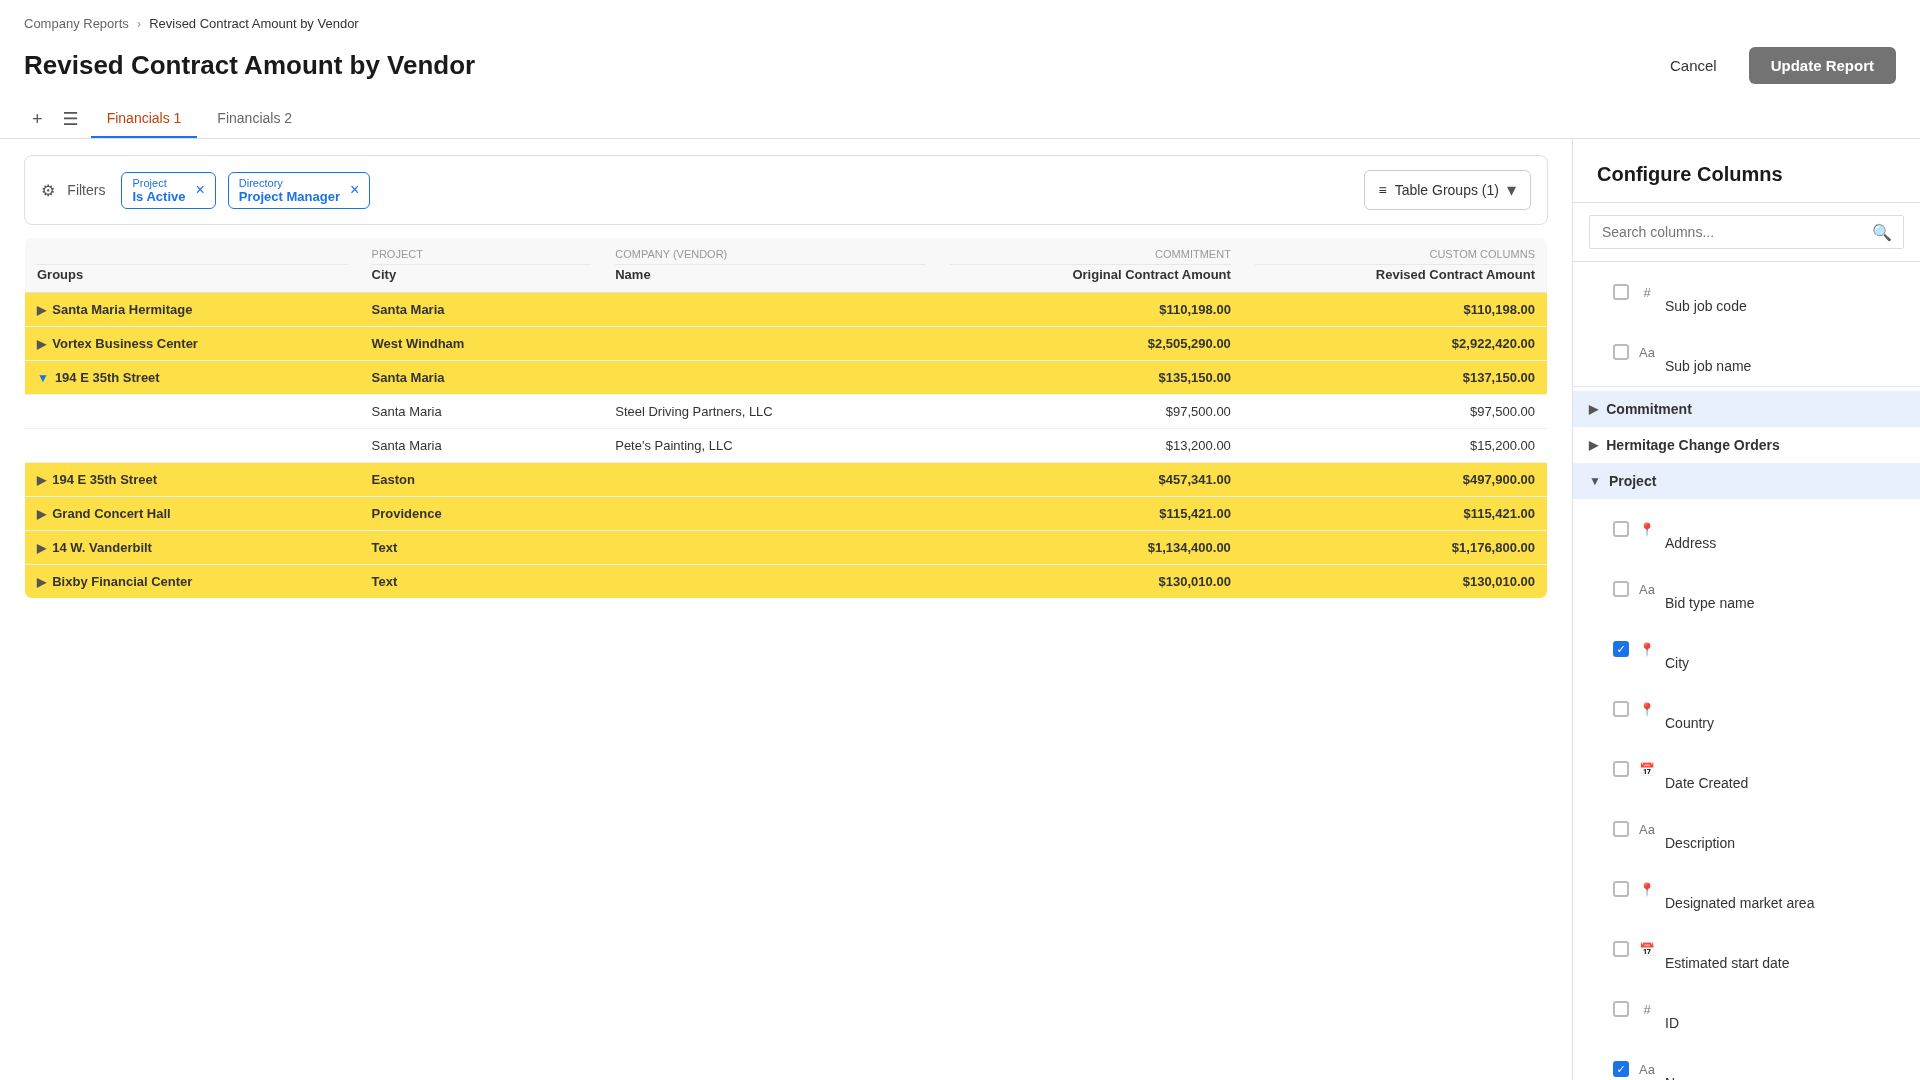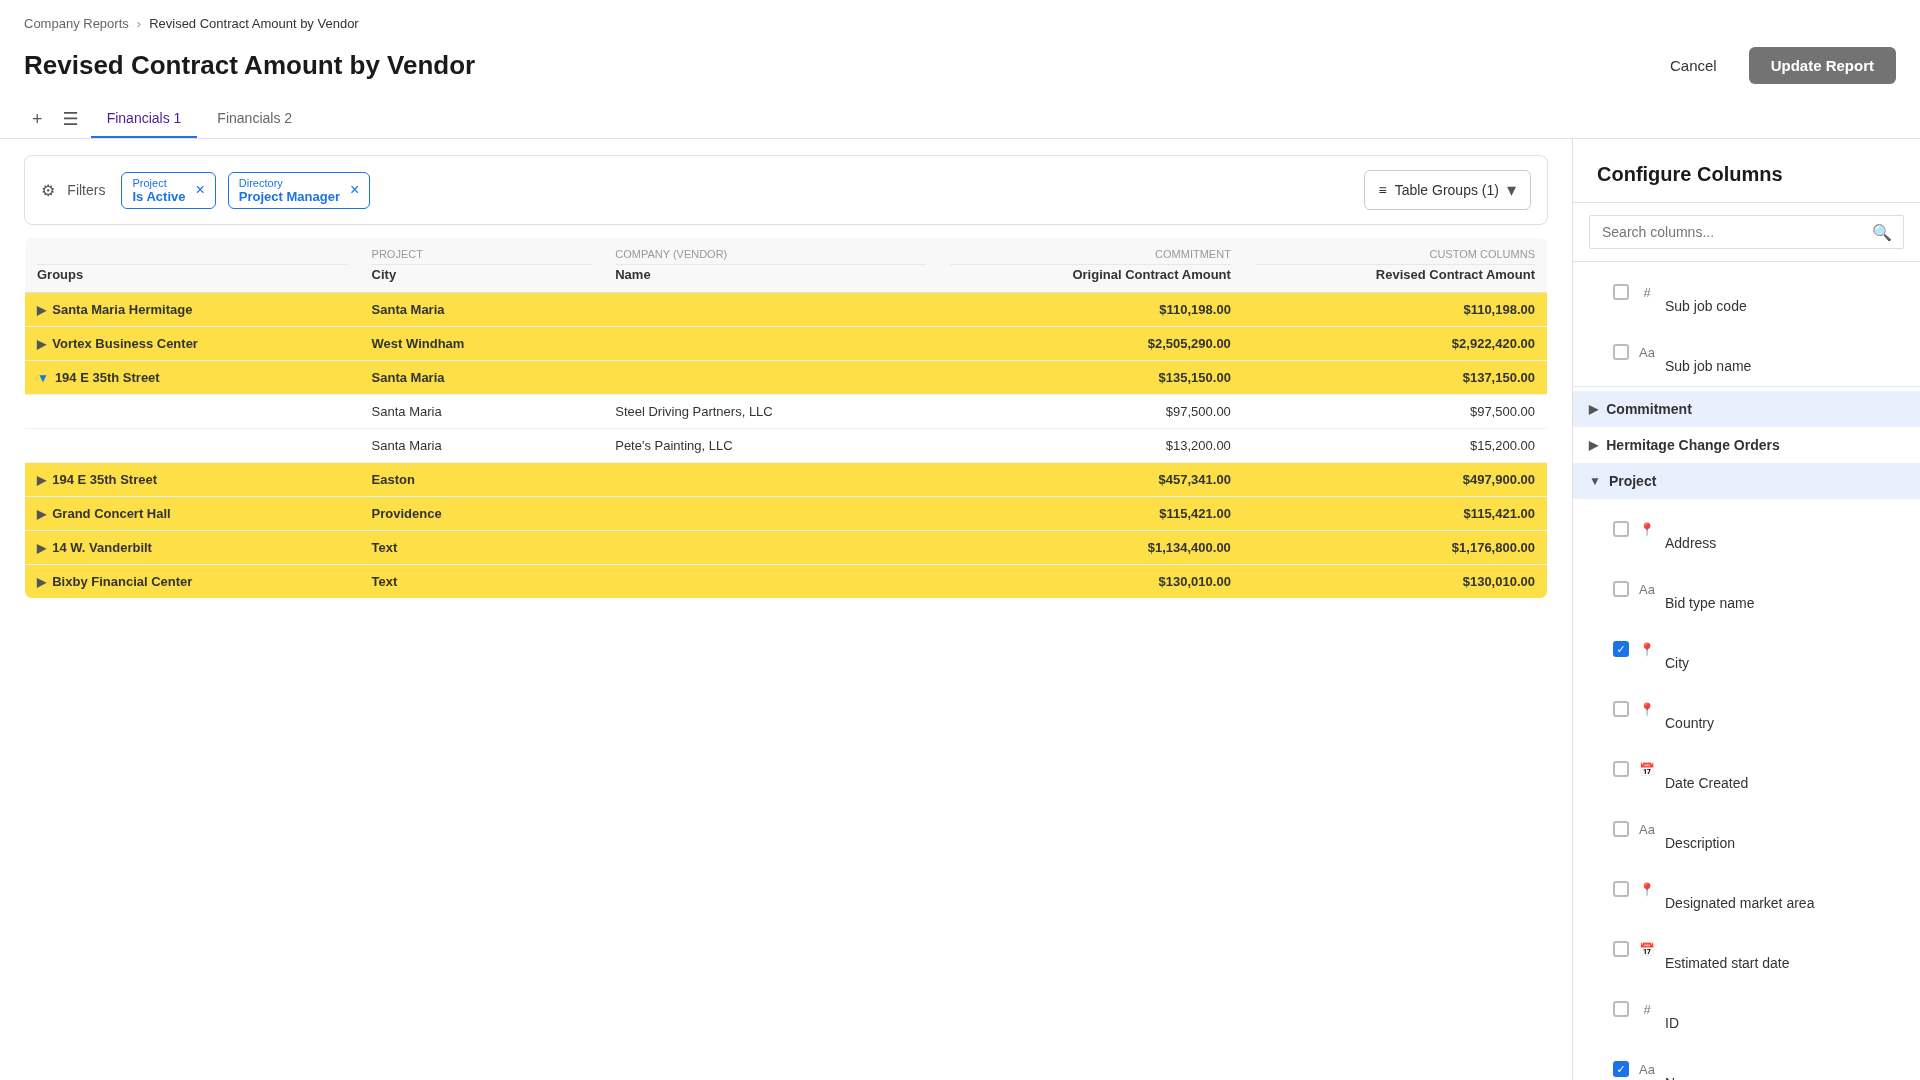--- a/index.html
+++ b/index.html
@@ -16,21 +16,21 @@
     .page-header { display: flex; align-items: center; justify-content: space-between; padding: 8px 24px 16px; }
     .page-title { font-size: 26px; font-weight: 700; color: #1a1a1a; }
     .header-actions { display: flex; align-items: center; gap: 16px; }
     .cancel-btn { background: none; border: none; color: #333; font-size: 15px; cursor: pointer; padding: 8px 16px; }
     .update-btn { background: #737373; color: #fff; border: none; border-radius: 6px; padding: 10px 22px; font-size: 15px; font-weight: 600; cursor: pointer; }
 
     .tabs { display: flex; align-items: center; padding: 0 24px; border-bottom: 1px solid #e0e0e0; gap: 4px; }
     .tab-add { background: none; border: none; cursor: pointer; color: #555; padding: 8px; font-size: 18px; }
     .tab-menu { background: none; border: none; cursor: pointer; color: #555; padding: 8px; font-size: 18px; }
     .tab { padding: 10px 16px; cursor: pointer; font-size: 14px; color: #666; border-bottom: 2px solid transparent; }
-    .tab.active { color: #4c1d95; border-bottom: 2px solid #1a73e8; font-weight: 500; }
+    .tab.active { color: #c2410c; border-bottom: 2px solid #1a73e8; font-weight: 500; }
 
     .report-area { display: flex; flex: 1; overflow: hidden; }
     .report-panel { flex: 1; overflow: auto; padding: 16px 24px; }
 
     
     .filter-bar { display: flex; align-items: center; gap: 12px; margin-bottom: 12px; padding: 14px 16px; background: #fff; border: 1px solid #e0e0e0; border-radius: 8px; }
     .filter-icon { color: #555; font-size: 16px; }
     .filter-label { font-size: 14px; color: #555; margin-right: 4px; }
     .filter-tag { display: flex; align-items: center; gap: 6px; background: #fff; border: 1.5px solid #1a73e8; border-radius: 6px; padding: 4px 10px; font-size: 13px; }
     .filter-tag-top { font-size: 11px; color: #1a73e8; font-weight: 500; }

